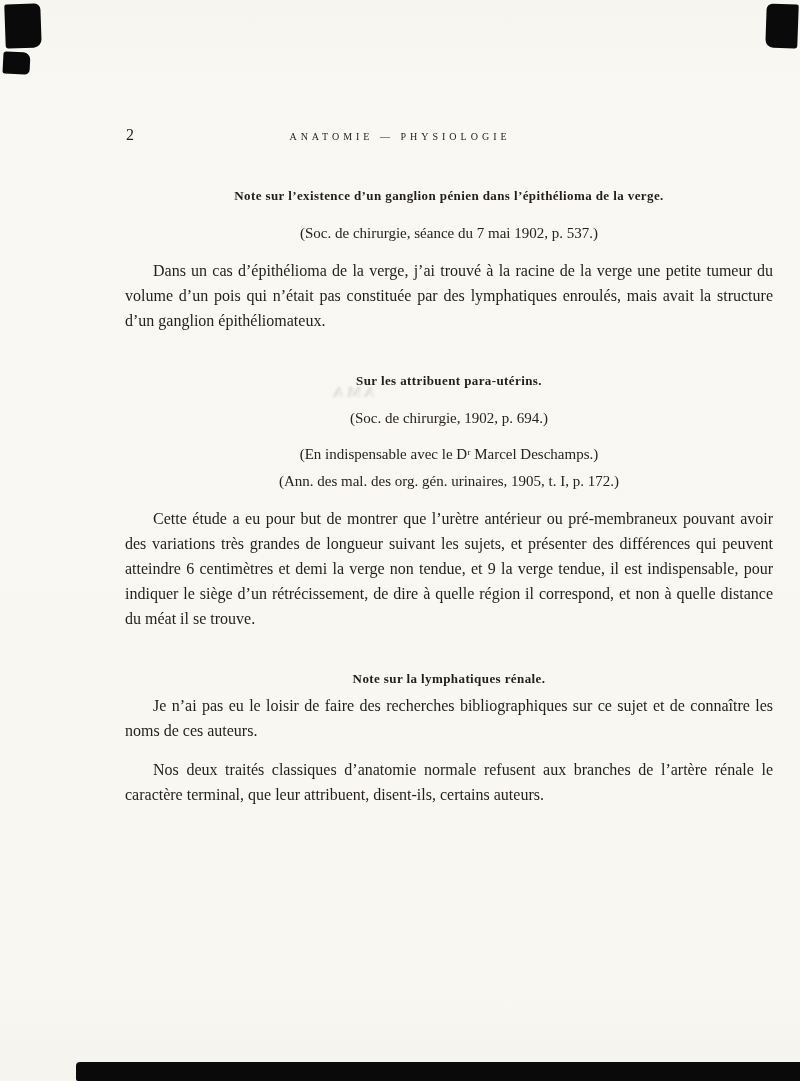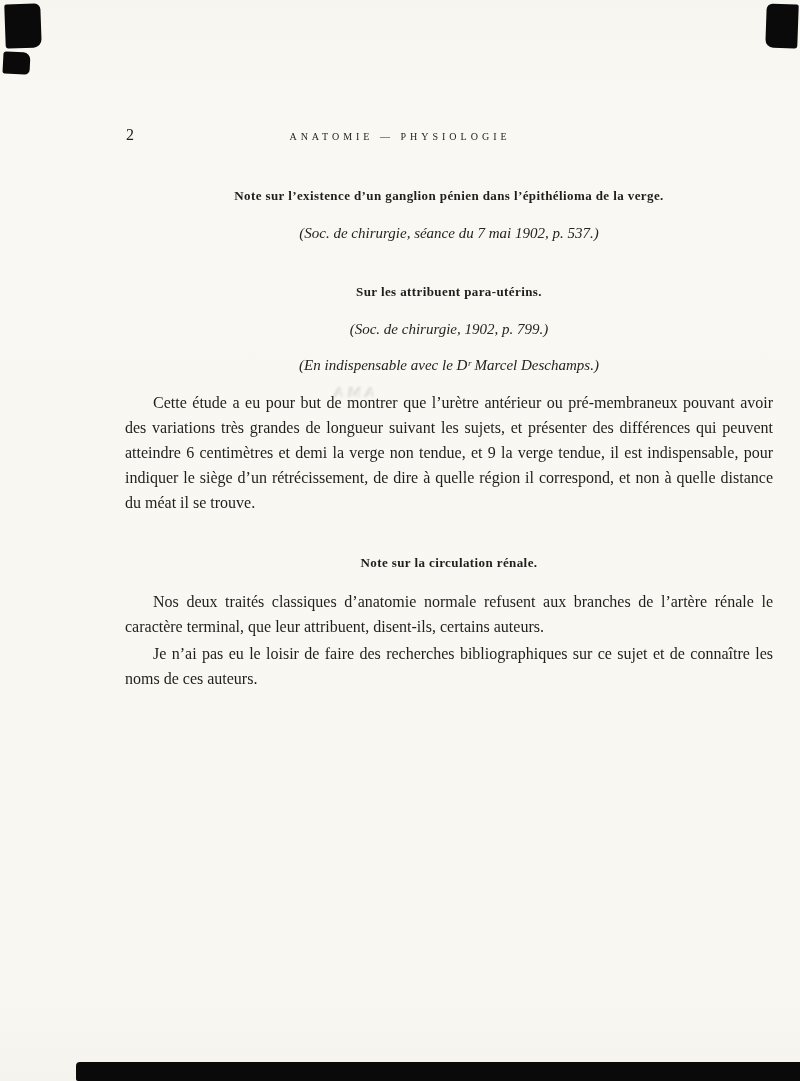--- a/index.html
+++ b/index.html
@@ -73,21 +73,20 @@
     margin: 36px 0 0 0;
     text-align: center;
     font-size: 13px;
     font-weight: bold;
     letter-spacing: 0.4px;
     line-height: 24px;
   }
   .citation {
     margin: 14px 0 0 0;
     text-align: center;
-    font-style: italic;
     font-size: 15px;
     line-height: 22px;
     color: #27231f;
   }
   .citation.tight { margin-top: 5px; }
   .body-para {
     margin: 14px 0 0 0;
     text-align: justify;
     text-indent: 28px;
     font-size: 16px;
@@ -110,32 +109,34 @@
   <header class="page-header">
     <span class="page-number">2</span>
     <span class="running-title">ANATOMIE — PHYSIOLOGIE</span>
   </header>
 
   <main class="content">
 
     <section>
       <h2 class="sec-title">Note sur l’existence d’un ganglion pénien dans l’épithélioma de la verge.</h2>
       <p class="citation">(Soc. de chirurgie, séance du 7 mai 1902, p. 537.)</p>
+      <p class="body-para">Dans un cas d’épithélioma de la verge, j’ai trouvé à la racine de la verge une petite tumeur du volume d’un pois qui n’était pas constituée par des lymphatiques enroulés, mais avait la structure d’un ganglion épithéliomateux.</p>
     </section>
 
     <section>
       <h2 class="sec-title">Sur les attribuent para-utérins.</h2>
-      <p class="citation">(Soc. de chirurgie, 1902, p. 799.)</p>
+      <p class="citation">(Soc. de chirurgie, 1902, p. 694.)</p>
     </section>
 
     <section>
       <p class="citation">(En indispensable avec le Dʳ Marcel Deschamps.)</p>
+      <p class="citation tight">(Ann. des mal. des org. gén. urinaires, 1905, t. I, p. 172.)</p>
       <p class="body-para">Cette étude a eu pour but de montrer que l’urètre antérieur ou pré-membraneux pouvant avoir des variations très grandes de longueur suivant les sujets, et présenter des différences qui peuvent atteindre 6 centimètres et demi la verge non tendue, et 9 la verge tendue, il est indispensable, pour indiquer le siège d’un rétrécissement, de dire à quelle région il correspond, et non à quelle distance du méat il se trouve.</p>
     </section>
 
     <section>
-      <h2 class="sec-title">Note sur la circulation rénale.</h2>
+      <h2 class="sec-title">Note sur la lymphatiques rénale.</h2>
+      <p class="body-para follow">Je n’ai pas eu le loisir de faire des recherches bibliographiques sur ce sujet et de connaître les noms de ces auteurs.</p>
       <p class="body-para">Nos deux traités classiques d’anatomie normale refusent aux branches de l’artère rénale le caractère terminal, que leur attribuent, disent-ils, certains auteurs.</p>
-      <p class="body-para follow">Je n’ai pas eu le loisir de faire des recherches bibliographiques sur ce sujet et de connaître les noms de ces auteurs.</p>
     </section>
 
   </main>
 </div>
 
 </body></html>

